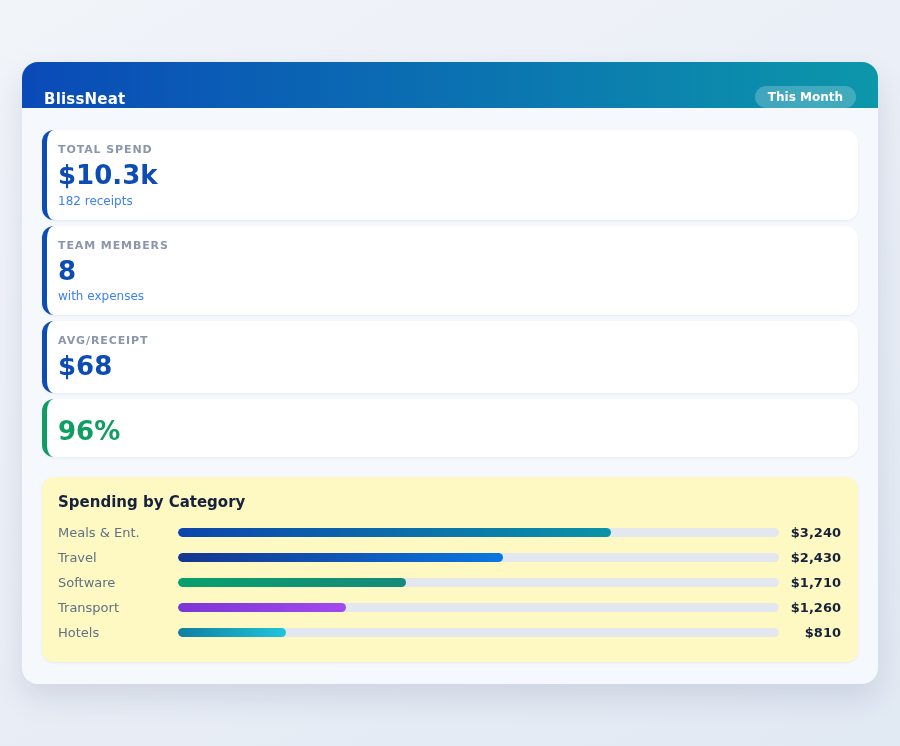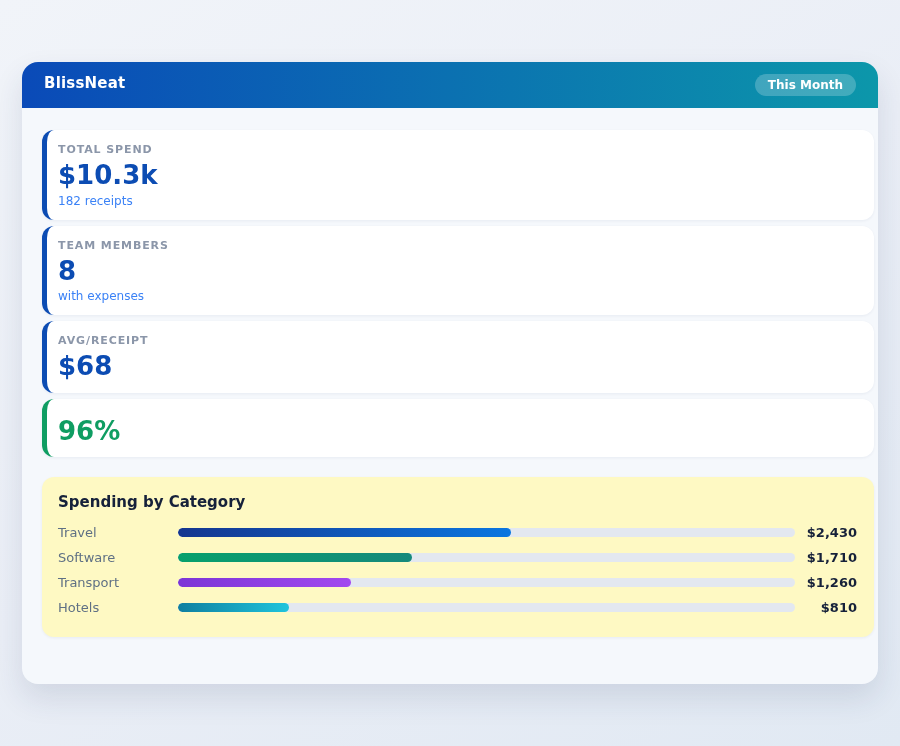--- a/index.html
+++ b/index.html
@@ -10,30 +10,30 @@
     position: relative;
     overflow: hidden;
   }
   .dashboard {
     position:absolute; left:22px; top:62px; width:856px; height:622px;
     background:#f5f8fc; border-radius:16px;
     box-shadow: 0 14px 30px rgba(30,50,90,0.12);
     overflow:hidden;
   }
   .app-header {
-    height:46px; display:flex; align-items:flex-start; justify-content:space-between;
-    padding:12px 22px;
+    height:46px; display:flex; align-items:flex-end; justify-content:space-between;
+    padding:0 22px;
   }
   .app-title { color:#ffffff; font-size:15px; font-weight:bold; letter-spacing:0.2px; }
   .period-badge {
     background:rgba(255,255,255,0.22); color:#ffffff;
     font-size:12px; font-weight:bold; padding:4px 13px; border-radius:999px;
     border:none; font-family:inherit; cursor:default;
   }
-  .content { padding:22px 4px 0 20px; }
+  .content { padding:22px 20px 0 20px; }
   .stat-card {
     background:#ffffff; border-radius:12px; border-left:5px solid #0c4cb3;
     padding:13px 16px 12px 11px; margin-bottom:6px;
     box-shadow:0 1px 3px rgba(20,40,80,0.06);
   }
   .stat-label {
     font-size:11px; font-weight:bold; color:#8b96a9; letter-spacing:0.9px;
   }
   .stat-value { font-size:26px; font-weight:bold; color:#0c4cb3; margin-top:5px; line-height:1.1; }
   .stat-sub { font-size:12px; color:#3b82f6; margin-top:4px; }
@@ -83,20 +83,27 @@
     </div>
 
     <div class="stat-card" style="border-left-color: rgb(15, 157, 98);">
       <div class="stat-value" style="color: rgb(15, 157, 98);">96%</div>
 
     </div>
 
     <div class="spend-card">
       <div class="spend-title">Spending by Category</div>
 
+      <div class="bar-row">
+        <div class="bar-label">Meals &amp; Ent.</div>
+        <div class="bar-track" style="background: rgb(227, 232, 240);">
+            <div class="bar-fill" style="width: 72%; background: linear-gradient(90deg, rgb(11, 69, 173), rgb(10, 147, 168));"></div>
+          </div>
+        <div class="bar-value">$3,240</div>
+      </div>
 
       <div class="bar-row">
         <div class="bar-label">Travel</div>
         <div class="bar-track" style="background: rgb(227, 232, 240);">
             <div class="bar-fill" style="width: 54%; background: linear-gradient(90deg, rgb(21, 54, 143), rgb(11, 118, 224));"></div>
           </div>
         <div class="bar-value">$2,430</div>
       </div>
 
       <div class="bar-row">

